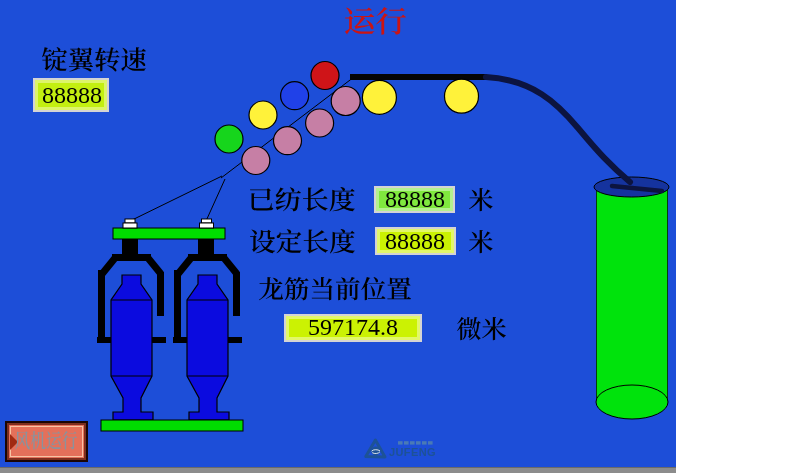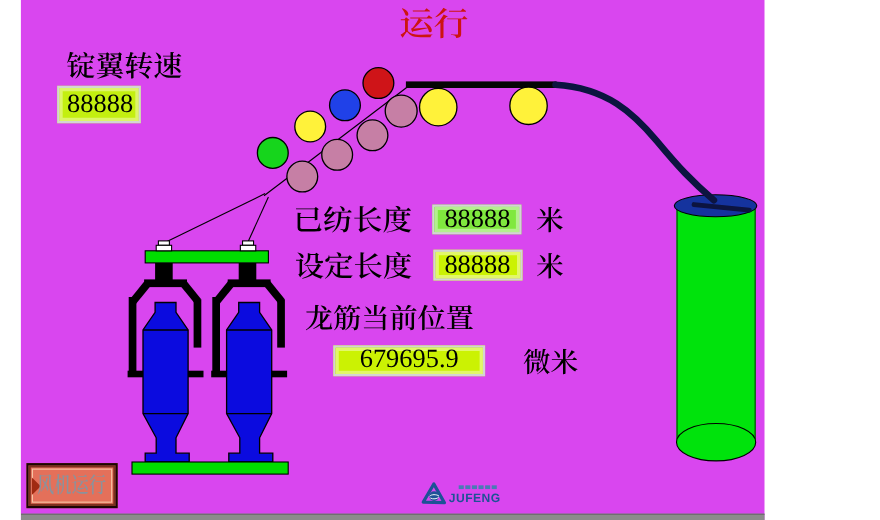--- a/index.html
+++ b/index.html
@@ -1,15 +1,15 @@
 <!DOCTYPE html>
 <html><head><meta charset="utf-8"><style>
 html,body{margin:0;padding:0;background:#fff;}
-#scr{position:relative;width:676px;height:473px;background:#d946ef;overflow:hidden;
-font-family:"Liberation Sans",sans-serif;margin-left:19px;}
+#scr{position:relative;width:676px;height:473px;background:#1d4ed8;overflow:hidden;
+font-family:"Liberation Sans",sans-serif;}
 .vbox{position:absolute;box-sizing:border-box;}
 .dig{position:absolute;font-family:"Liberation Serif",serif;color:#000;white-space:pre;}
 .rbtn{position:absolute;box-sizing:border-box;border:2px solid #1c0503;background:#e4705a;
 box-shadow:inset 0 0 0 2px #7c2e1e;}
 .rbtn .ring{position:absolute;left:4px;top:4px;right:4px;bottom:4px;border:2px solid #f6c4a4;}
 .rbtn .tri{position:absolute;left:3px;top:50%;margin-top:-9px;width:0;height:0;
 border-left:9px solid #a02a12;border-top:9px solid transparent;border-bottom:9px solid transparent;}
 .rbtn.sm .ring{left:3px;top:3px;right:3px;bottom:3px;border-width:1.5px;}
 .rbtn.sm .tri{margin-top:-8px;border-left-width:8px;border-top-width:8px;border-bottom-width:8px;}
 </style></head><body>
@@ -106,21 +106,21 @@
       <path transform="translate(-0.59,21.08) scale(0.02511,-0.02500)" d="M308 784Q304 776 295 773Q287 769 270 772Q244 741 209 704Q173 667 132 631Q90 594 46 565L35 576Q68 615 100 662Q132 710 159 757Q185 804 201 842ZM316 583Q312 575 303 571Q295 568 277 570Q251 528 213 477Q176 426 130 375Q85 324 35 282L23 293Q61 344 96 406Q131 468 159 529Q187 591 204 638ZM262 434Q258 421 231 416V-55Q231 -59 222 -66Q213 -73 198 -78Q183 -84 167 -84H152V429L180 466ZM481 76Q499 84 527 99Q556 113 591 133Q626 152 662 172L669 160Q657 146 634 122Q611 97 583 68Q554 39 523 10ZM557 279 574 269V78L514 55L543 82Q552 47 540 26Q528 4 516 -2L470 78Q490 90 495 97Q500 104 500 116V279ZM502 327 538 365 609 305Q605 300 594 294Q583 289 566 286L574 296V247H500V327ZM537 328V299H375L366 328ZM327 338V364L415 328H402V241Q402 208 398 169Q393 130 379 88Q365 47 336 8Q306 -31 257 -62L246 -50Q283 -5 301 44Q318 94 323 144Q327 195 327 241V328ZM408 741Q407 733 398 727Q389 721 368 718V637Q365 637 352 637Q339 637 301 637V697V756ZM352 704 368 695V522H373L352 496L280 534Q287 542 298 551Q310 560 320 564L301 534V704ZM697 559Q707 463 726 378Q745 292 776 219Q808 147 855 89Q903 32 969 -9L966 -18Q938 -24 919 -40Q901 -57 893 -86Q818 -22 775 72Q732 167 712 284Q691 401 683 532ZM906 609Q898 486 878 382Q859 278 816 192Q774 107 701 38Q628 -32 514 -85L505 -73Q600 -11 662 60Q723 132 758 216Q793 300 809 398Q824 496 827 609ZM882 679Q882 679 897 668Q912 656 932 639Q953 622 970 606Q966 590 944 590H716L733 619H833ZM834 821Q829 799 797 797Q781 708 757 623Q733 538 701 464Q669 390 630 332L613 339Q639 406 660 488Q682 571 697 661Q712 752 720 842ZM565 493Q565 493 576 483Q588 473 605 458Q621 442 634 429Q630 413 609 413H287L279 442H527ZM598 551V522H336V551ZM531 828Q530 819 524 813Q517 807 501 804V532H432V839ZM664 741Q662 731 655 725Q648 718 631 716V514Q631 511 623 506Q615 501 602 497Q590 494 578 494H565V750Z"></path>
       <path transform="translate(24.52,21.08) scale(0.02511,-0.02500)" d="M43 460H793L853 534Q853 534 863 525Q874 517 891 504Q908 491 927 476Q945 461 961 447Q957 431 934 431H51ZM451 843 579 830Q577 820 569 812Q562 805 542 802V-53Q542 -57 531 -65Q520 -72 503 -78Q486 -83 469 -83H451ZM410 460H518V444Q448 304 324 189Q199 74 35 -3L25 11Q110 66 184 140Q258 214 316 297Q375 380 410 460ZM542 460Q575 400 624 344Q672 289 730 242Q788 195 851 159Q913 123 975 101L972 89Q945 85 924 65Q903 45 892 12Q814 56 745 121Q676 186 621 270Q566 354 528 453ZM140 771Q211 743 254 709Q297 676 318 642Q338 609 341 581Q343 552 332 535Q321 517 301 514Q282 511 258 529Q252 568 231 611Q210 654 183 693Q156 733 129 763ZM760 785 884 723Q880 715 869 710Q859 706 843 709Q792 651 733 598Q675 546 620 509L608 519Q631 550 657 594Q684 638 711 688Q737 737 760 785Z"></path>
     </svg>
 <div class="vbox" style="left:33px;top:78px;width:76px;height:34px;border:2px solid #d4d4d4;background:#c3ef10;box-shadow:inset 0 0 0 3px #ddf46a;"></div>
 <div class="vbox" style="left:374px;top:186px;width:81px;height:27px;border:2px solid #d4d4d4;background:#80e83e;box-shadow:inset 0 0 0 3px #b4f08e;"></div>
 <div class="vbox" style="left:375px;top:227px;width:81px;height:28px;border:2px solid #d4d4d4;background:#cbf203;box-shadow:inset 0 0 0 3px #e2f76a;"></div>
 <div class="vbox" style="left:284px;top:314px;width:138px;height:28px;border:2px solid #d4d4d4;background:#cbf203;box-shadow:inset 0 0 0 3px #e2f76a;"></div>
 <div class="dig" style="left:42px;top:82px;font-size:24px;">88888</div>
 <div class="dig" style="left:385px;top:186px;font-size:24px;">88888</div>
 <div class="dig" style="left:385px;top:228px;font-size:24px;">88888</div>
-<div class="dig" style="left:308px;top:314px;font-size:24px;">679695.9</div>
+<div class="dig" style="left:308px;top:314px;font-size:24px;">597174.8</div>
 <div class="rbtn" style="left:699px;top:233px;width:91px;height:53px;">
       <div class="ring"></div>
       <div class="tri"></div>
     </div>
 <div class="rbtn" style="left:699px;top:294px;width:91px;height:51px;">
       <div class="ring"></div>
       <div class="tri"></div>
     </div>
 <div class="rbtn" style="left:699px;top:352px;width:91px;height:51px;">
       <div class="ring"></div>

